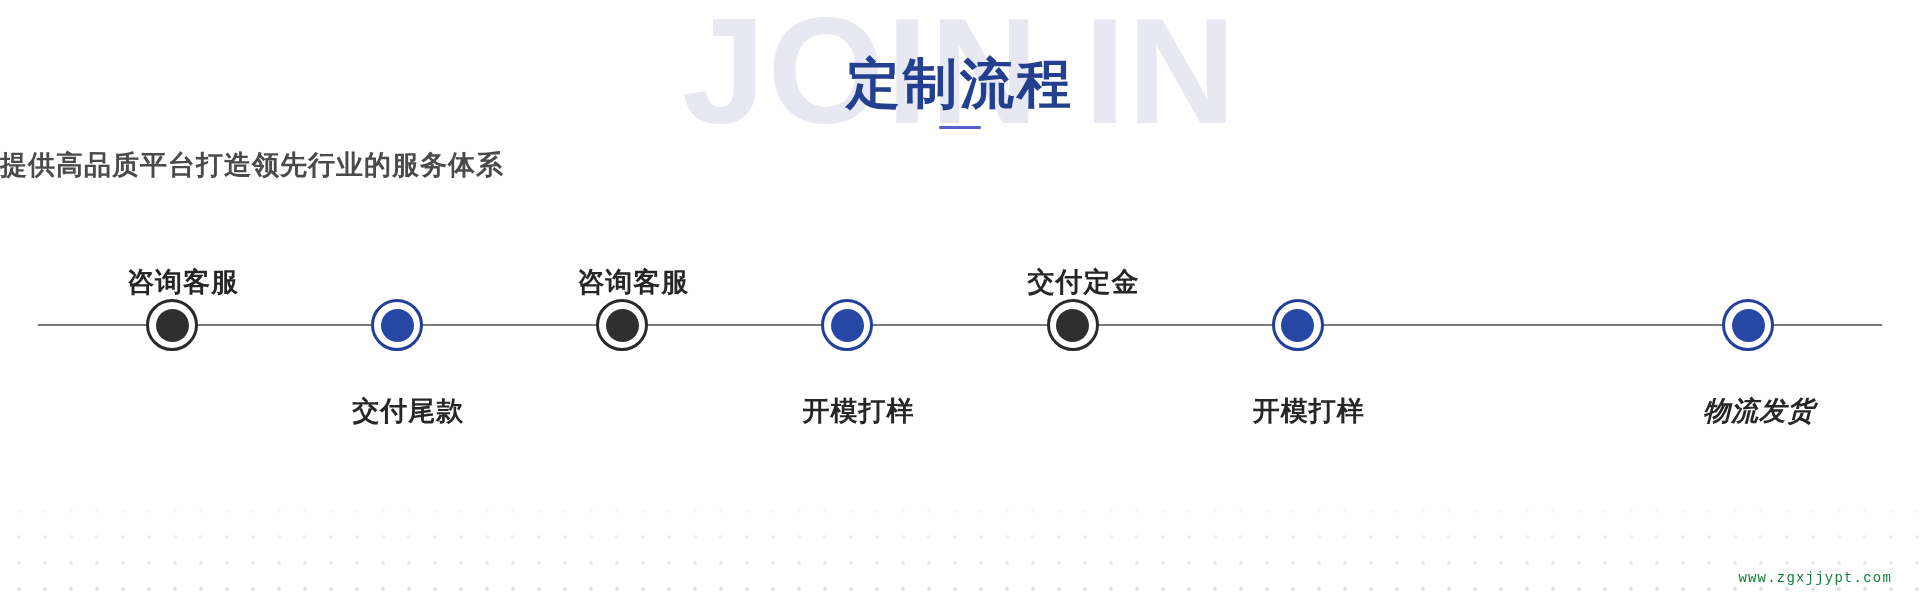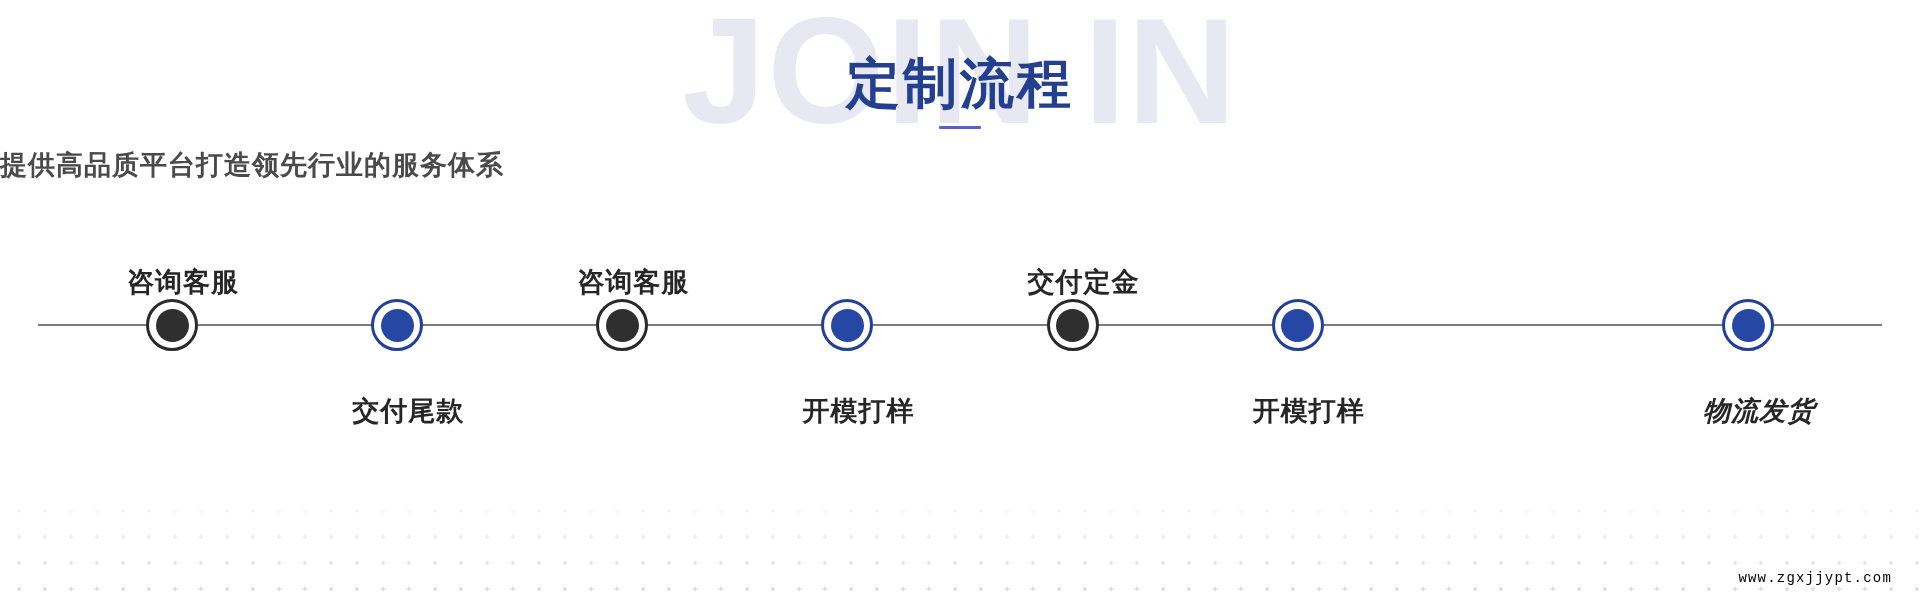--- a/index.html
+++ b/index.html
@@ -180,21 +180,21 @@
   .node.below .node-label { top: 131px; }
 
   
   .watermark {
     position: absolute;
     right: 28px;
     bottom: 14px;
     font-family: "Liberation Mono", "DejaVu Sans Mono", monospace;
     font-size: 14px;
     letter-spacing: 1.2px;
-    color: #000000;
+    color: #15803d;
   }
 </style>
 </head>
 <body>
 
 <div class="header">
   <div class="ghost-word">JOIN IN</div>
 
   <div class="title-wrap">
     <div class="main-title">定制流程</div>

